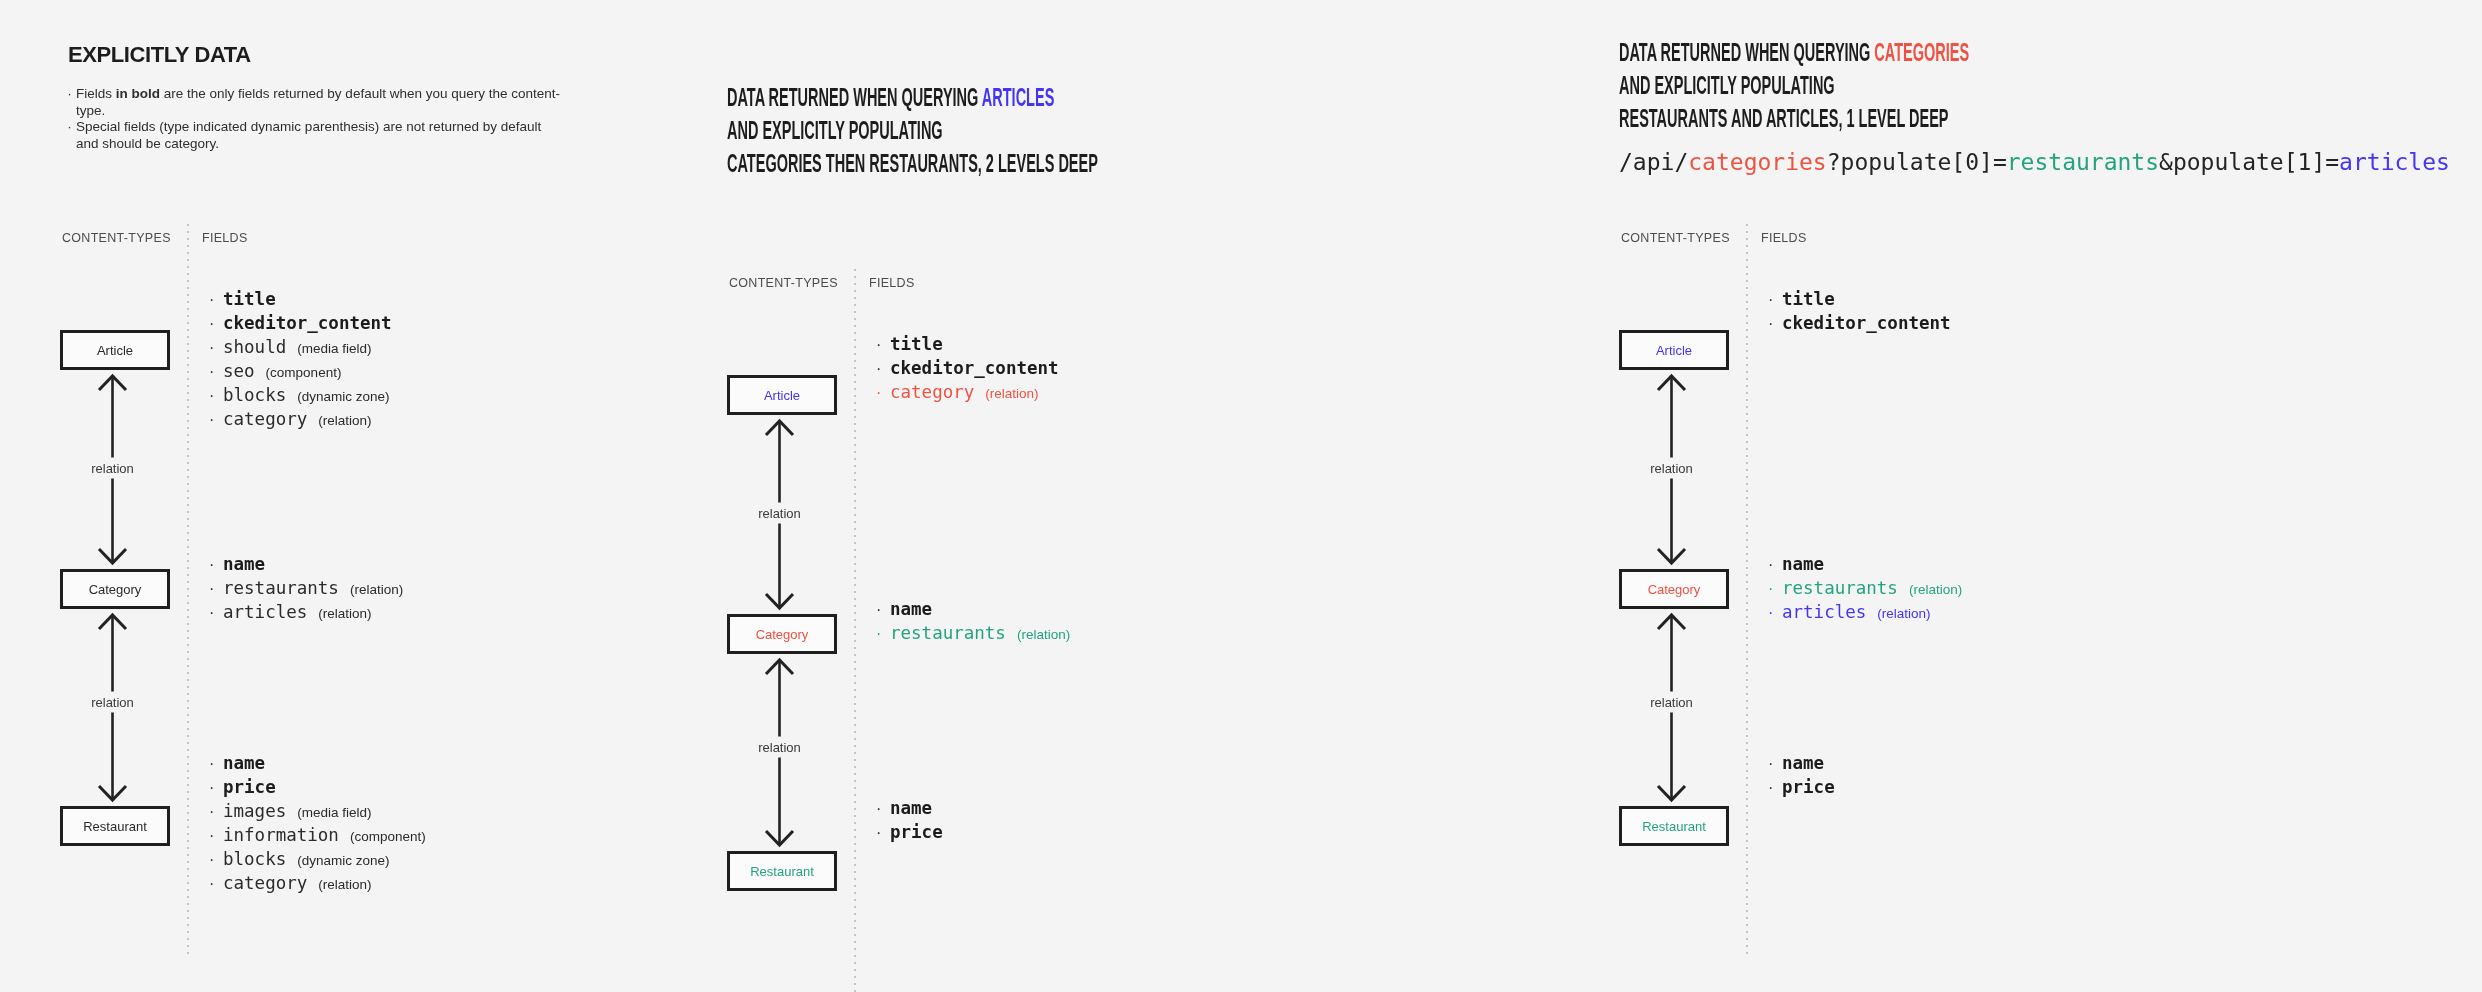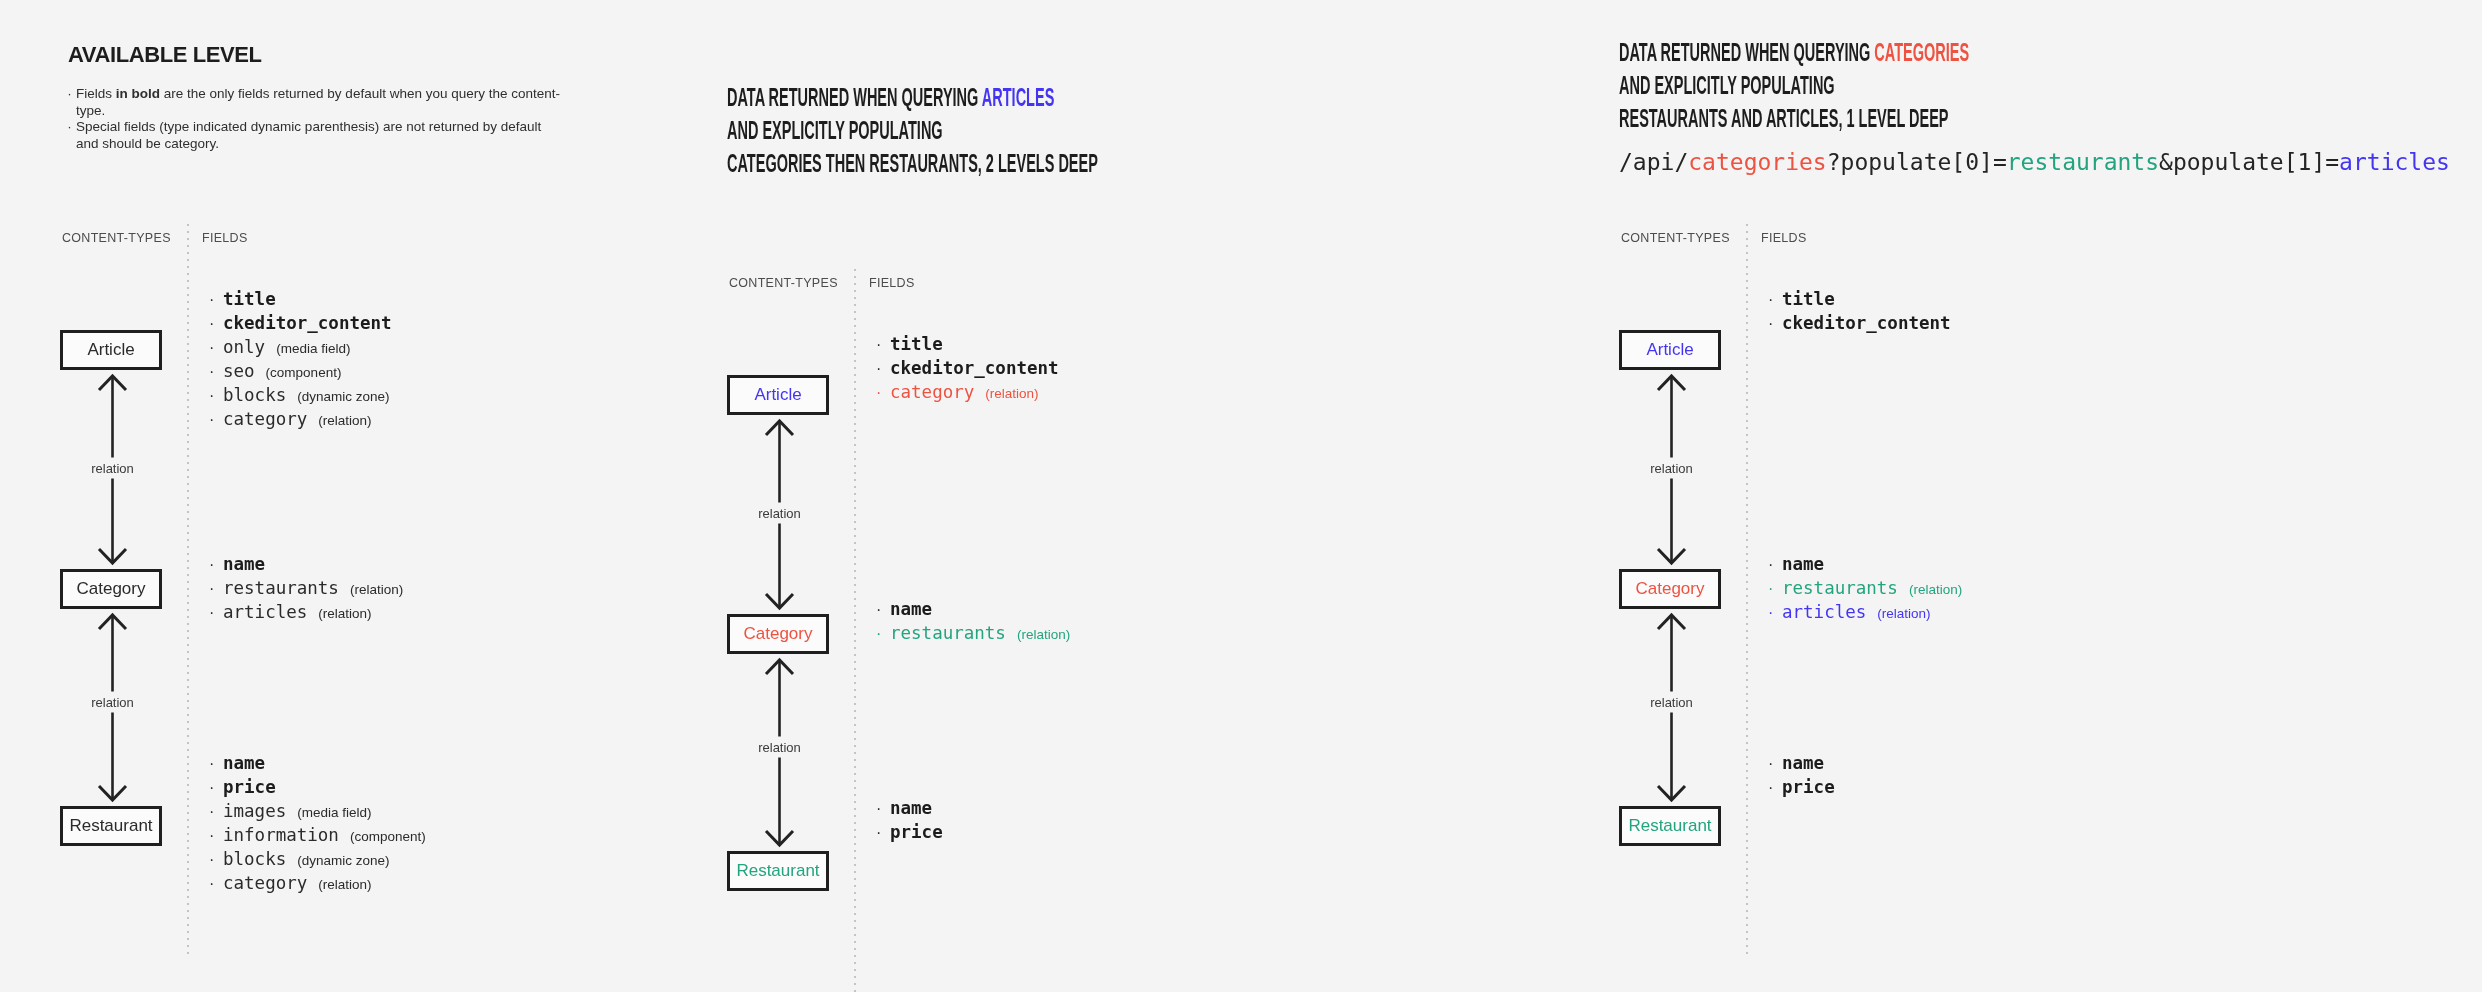--- a/index.html
+++ b/index.html
@@ -34,23 +34,23 @@
 
   
   .mini-label{position:absolute;top:231px;font-size:12.5px;letter-spacing:0.3px;color:var(--ink-soft);}
   .lbl-ct{left:2px;} .lbl-f{left:142px;}
 
   
   .dots{position:absolute;left:127px;top:224px;width:2px;height:730px;
     background:repeating-linear-gradient(to bottom,var(--dot) 0 2px,transparent 2px 7px);}
 
   
-  .ct-box{position:absolute;left:0;width:102px;height:40px;border:3px solid var(--border);
+  .ct-box{position:absolute;left:0;width:110px;height:40px;border:3px solid var(--border);
     background:var(--box-bg);display:flex;align-items:center;justify-content:center;
-    font-size:17px;color:#2b2b2b;}
+    font-size:13px;color:#2b2b2b;}
   .box-article{top:330px;} .box-category{top:569px;} .box-restaurant{top:806px;}
   .ct-box.c-blue{color:var(--blue);} .ct-box.c-red{color:var(--red);} .ct-box.c-teal{color:var(--teal);}
 
   
   .arrow{position:absolute;left:32px;}
   .arrow-1{top:371px;} .arrow-2{top:610px;}
   .rel-label{position:absolute;left:52.5px;transform:translate(-50%,-50%);
     background:var(--bg);padding:3px 6px;font-size:13px;color:#3a3a3a;z-index:2;}
   .rel-1{top:468px;} .rel-2{top:702px;}
 
@@ -67,21 +67,21 @@
   .fi.c-blue .fi-b,.fi.c-blue .fi-n,.fi.c-blue .fi-t{color:var(--blue);}
 
   .c-dark{color:var(--ink-head);} .c-blue{color:var(--blue);} .c-red{color:var(--red);} .c-teal{color:var(--teal);}
 </style>
 </head>
 <body>
 
 <div class="canvas">
 
   <div class="column col-1">
-    <div class="col1-title">AVAILABLE LEVEL</div>
+    <div class="col1-title">EXPLICITLY DATA</div>
 
     <div class="notes">
       <div class="note">
         <span class="n-b">·</span>
         <span class="n-t"><span>Fields </span><b>in bold</b><span> are the only fields returned by default when you query the content-type.</span></span>
       </div>
       <div class="note">
         <span class="n-b">·</span>
         <span class="n-t">
             <span class="blk">Special fields (type indicated dynamic parenthesis) are not returned by default</span>
@@ -121,21 +121,21 @@
       <div class="fi">
           <span class="fi-b">·</span>
           <span class="fi-n b">title</span>
         </div>
       <div class="fi">
           <span class="fi-b">·</span>
           <span class="fi-n b">ckeditor_content</span>
         </div>
       <div class="fi">
           <span class="fi-b">·</span>
-          <span class="fi-n">only</span>
+          <span class="fi-n">should</span>
           <span class="fi-t">(media field)</span>
         </div>
       <div class="fi">
           <span class="fi-b">·</span>
           <span class="fi-n">seo</span>
           <span class="fi-t">(component)</span>
         </div>
       <div class="fi">
           <span class="fi-b">·</span>
           <span class="fi-n">blocks</span>

